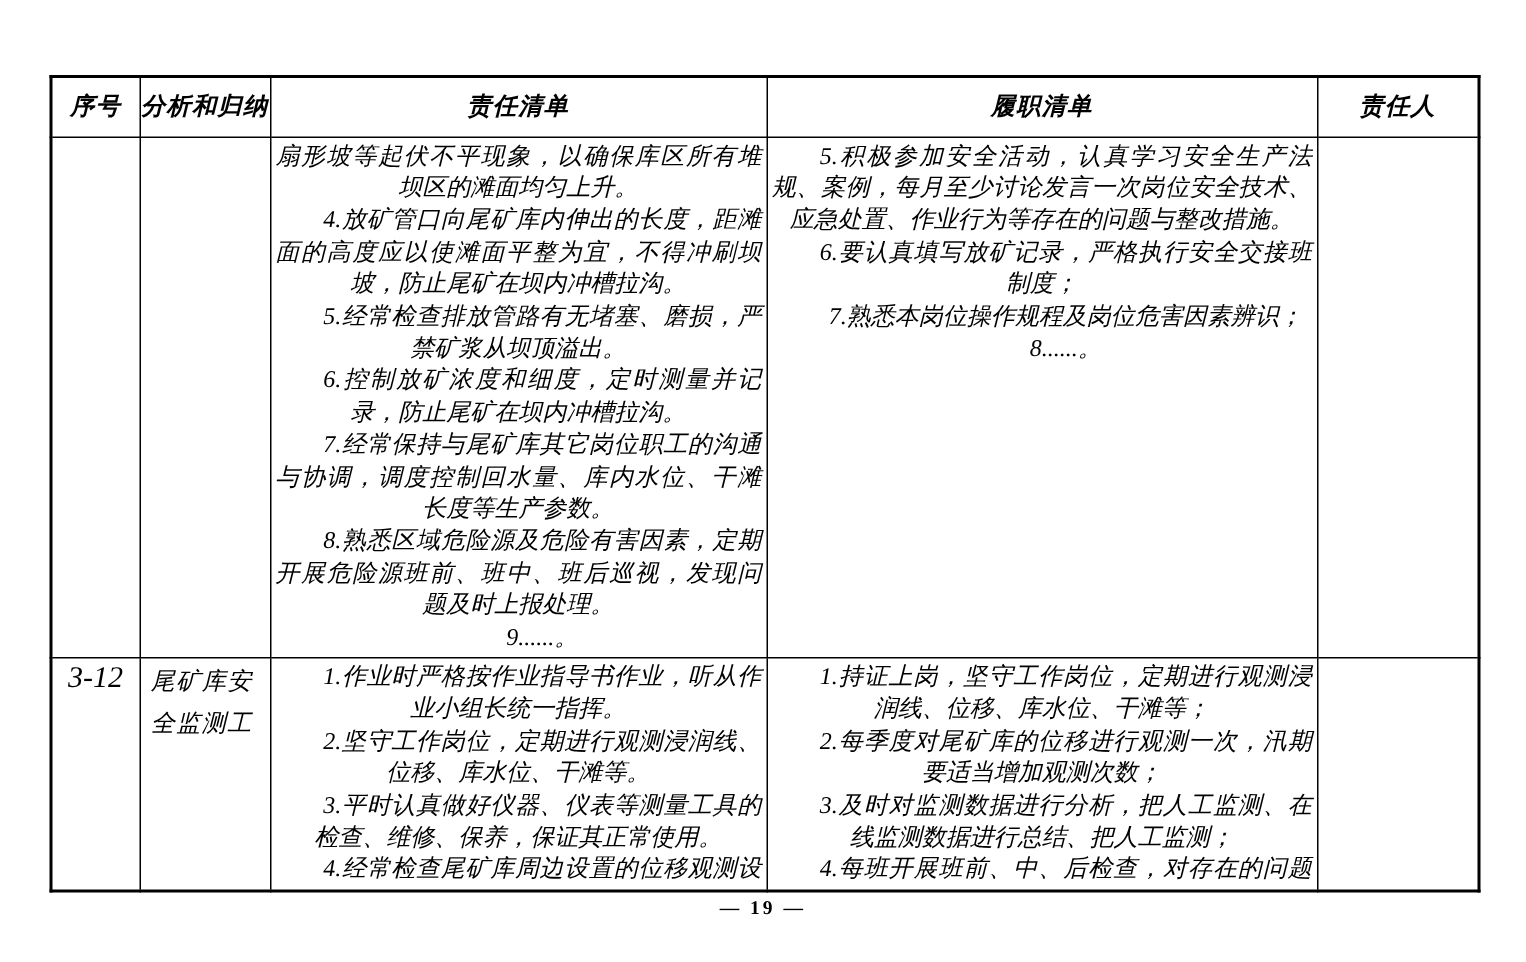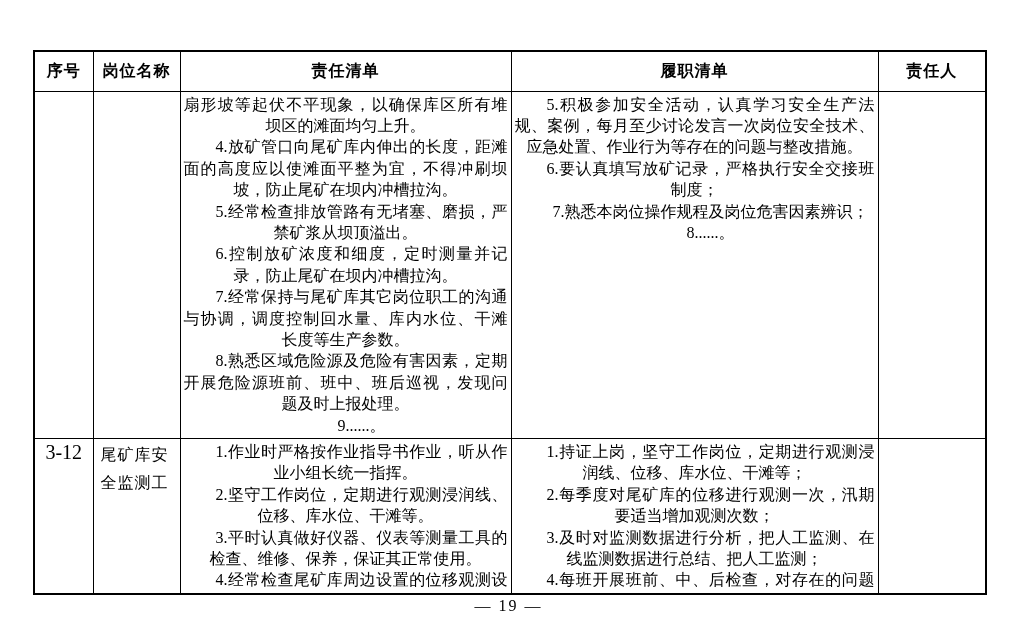--- a/index.html
+++ b/index.html
@@ -16,20 +16,21 @@
     top: 50px;
     width: 952px;
     border-collapse: collapse;
     table-layout: fixed;
     border: 2px solid #000;
   }
   .doc-table th, .doc-table td {
     border: 1px solid #000;
     overflow: hidden;
     font-size: 16px;
+    font-style: italic;
   }
   .doc-table th {
     font-weight: bold;
     text-align: center;
     vertical-align: middle;
     height: 40px;
     letter-spacing: 1px;
   }
   tr.row-body > td { vertical-align: top; padding: 2px 3px; }
   td.c-center { vertical-align: middle; text-align: center; padding: 0; }
@@ -49,39 +50,40 @@
     text-align: left;
     letter-spacing: 1px;
   }
   .seq { font-size: 20px; }
   .page-footer {
     position: absolute;
     left: 0;
     top: 597px;
     width: 100%;
     text-align: center;
-    font-size: 16px;
+    font-size: 13px;
     letter-spacing: 2px;
+    font-weight: bold;
   }
 </style>
 </head>
 <body>
 
 <table class="doc-table">
   <colgroup>
     <col style="width:59px">
     <col style="width:87px">
     <col style="width:331px">
     <col style="width:367px">
     <col style="width:108px">
   </colgroup>
   <tbody>
       <tr>
     <th>序号</th>
-    <th>岗位名称</th>
+    <th>分析和归纳</th>
     <th>责任清单</th>
     <th>履职清单</th>
     <th>责任人</th>
   </tr>
 
   <tr class="row-body r1">
     <td class="c-center"><span class="seq"></span></td>
     <td class="c-center">
           <div class="pos-box"></div>
         </td>

